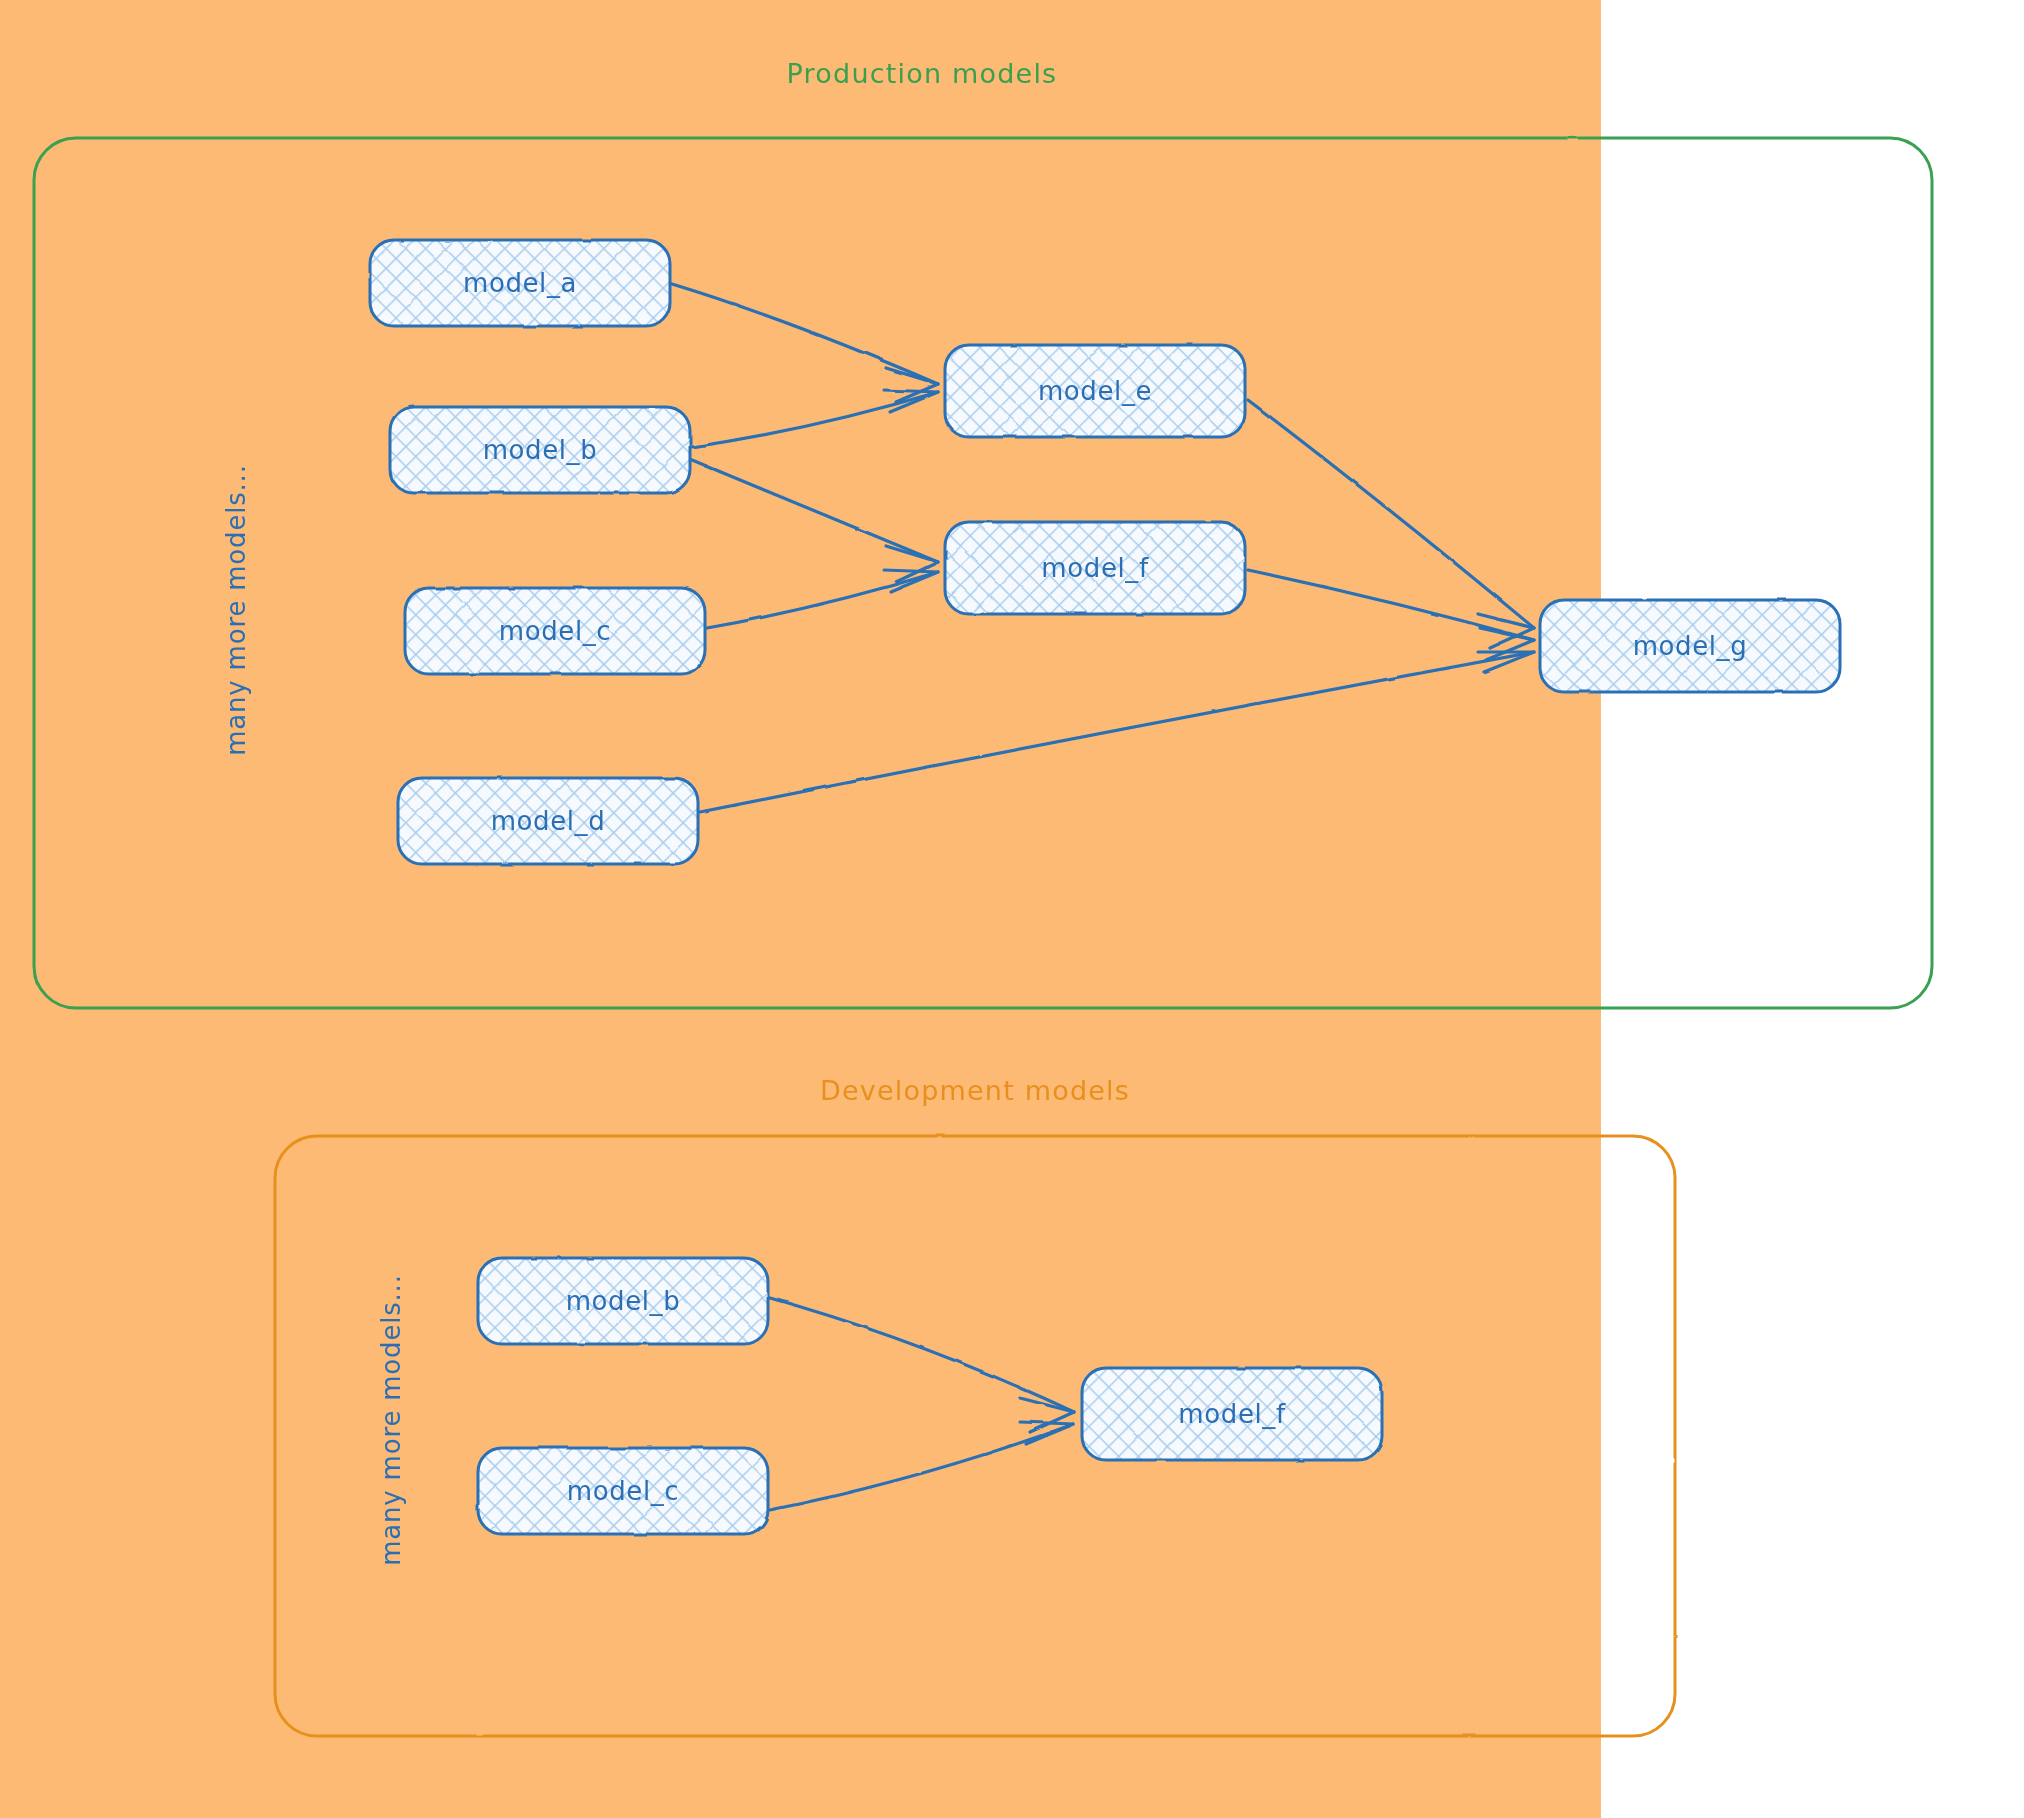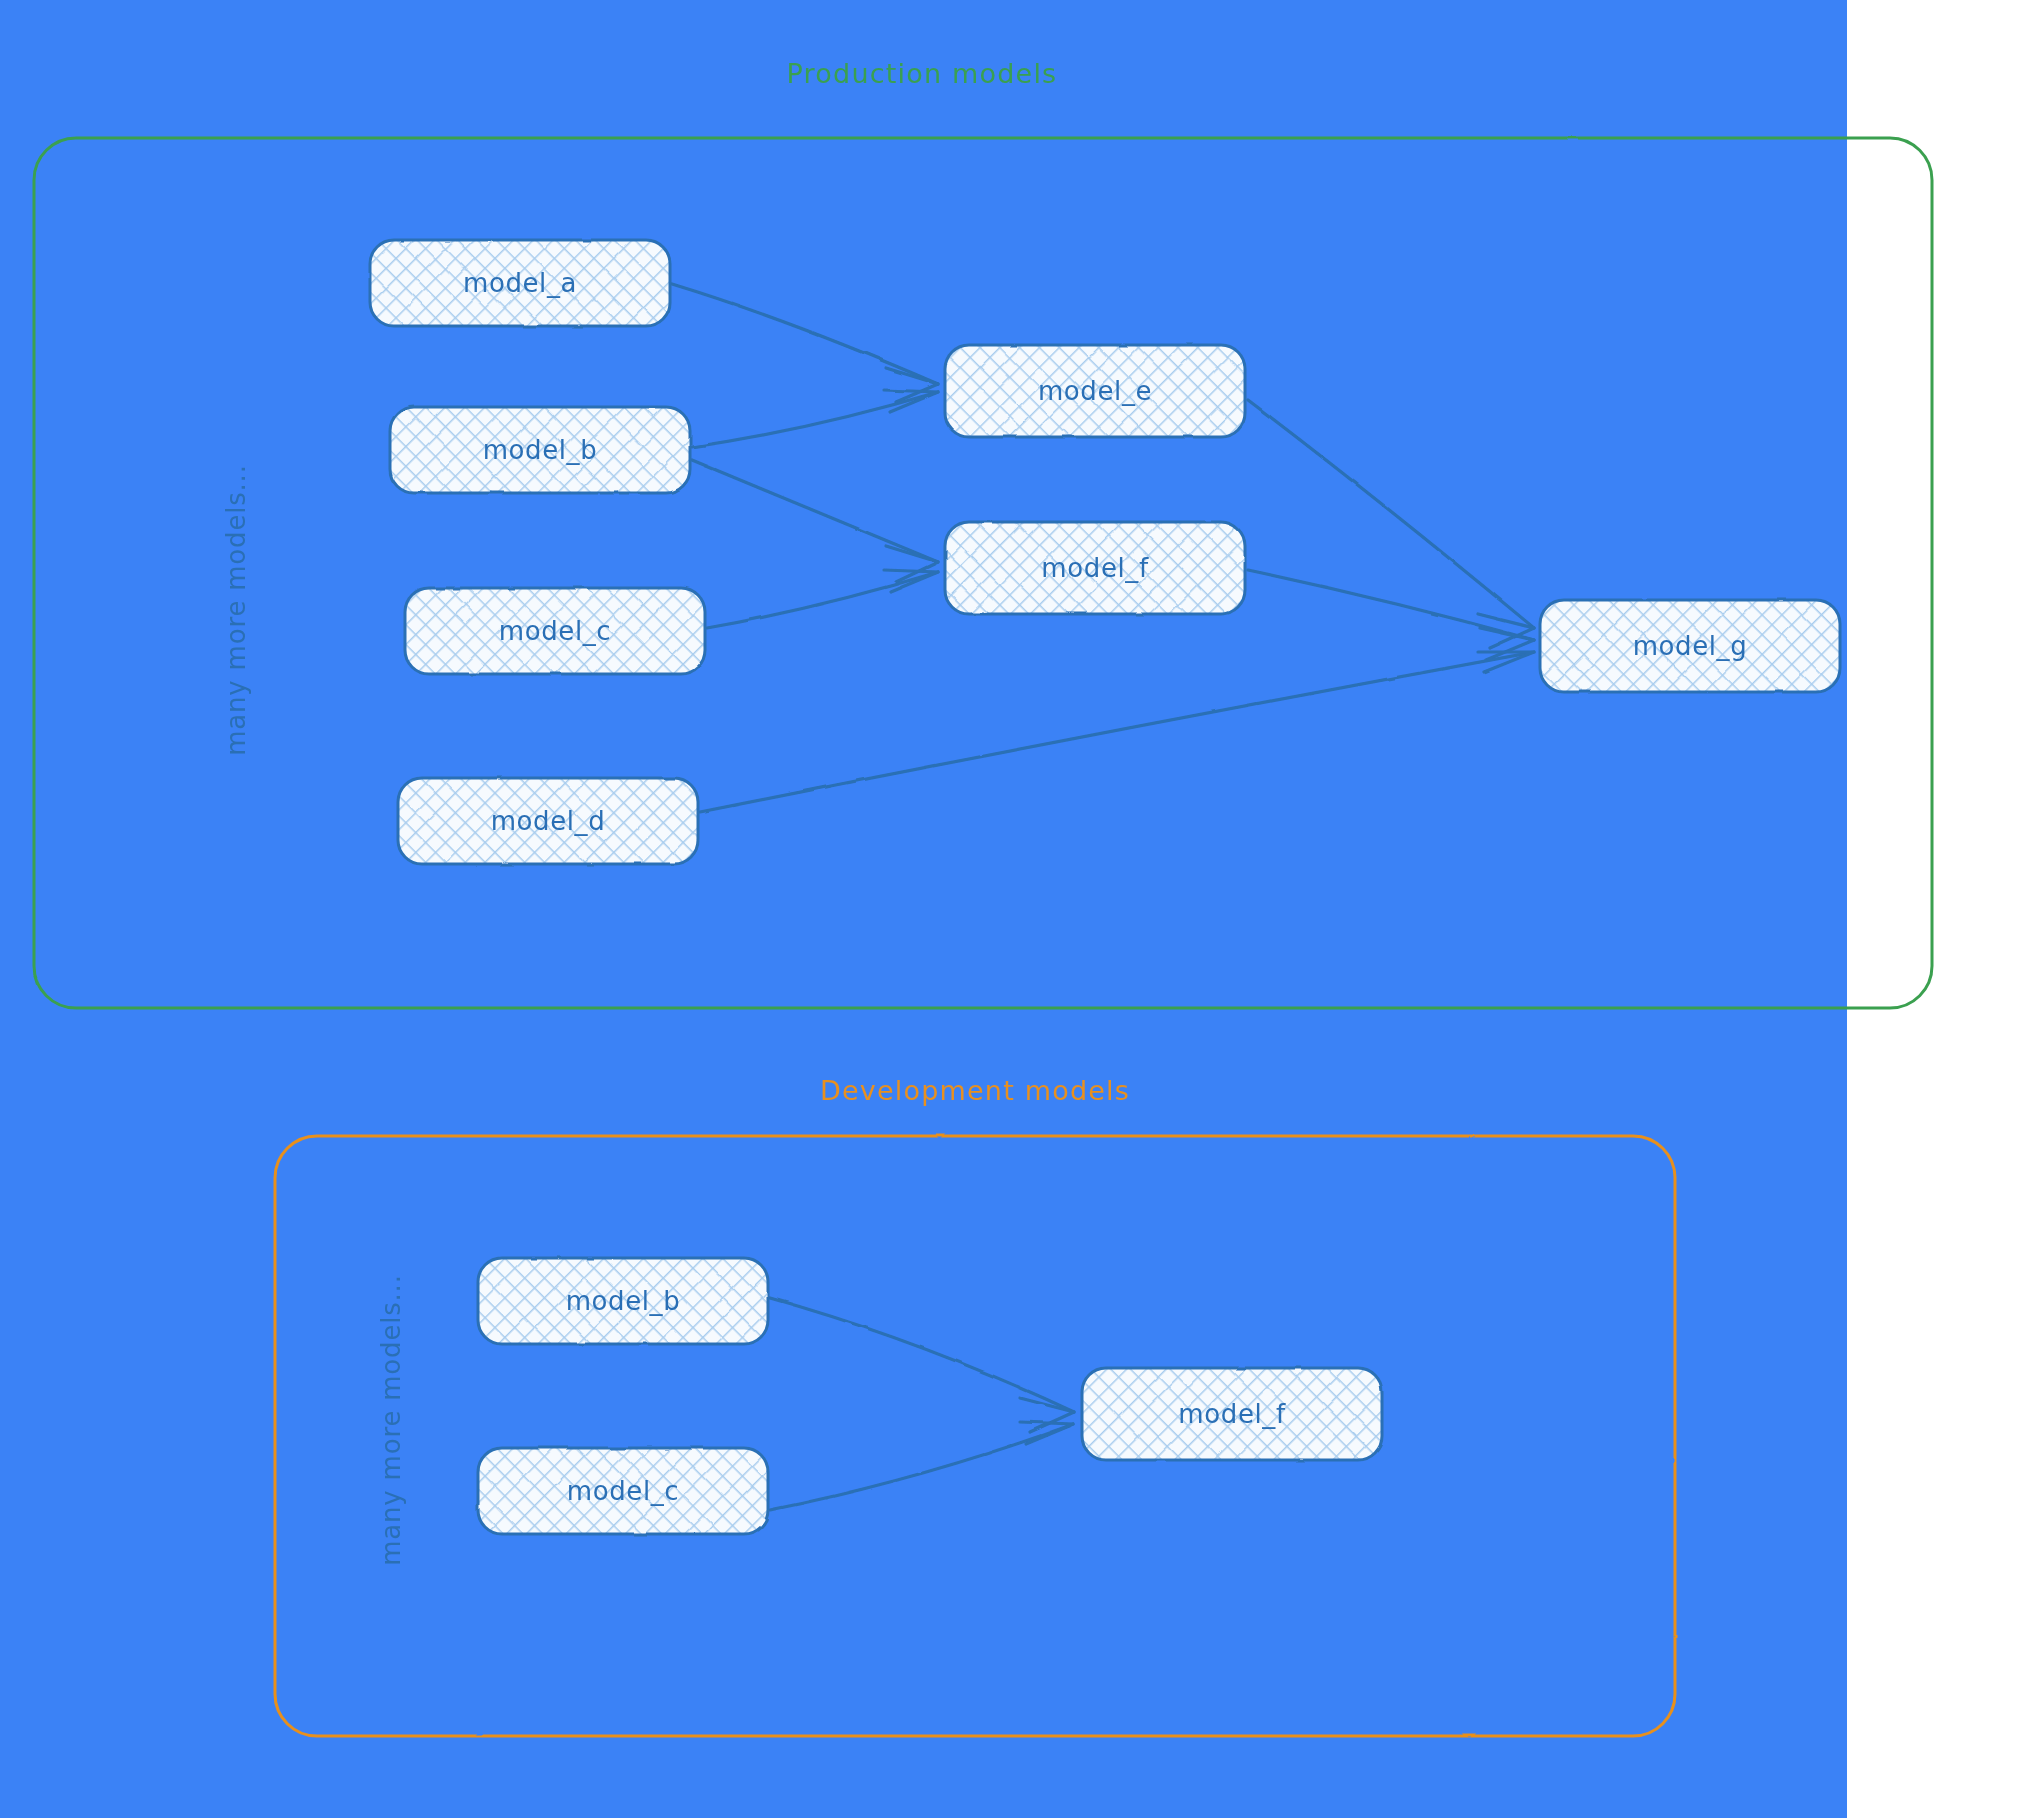--- a/index.html
+++ b/index.html
@@ -8,23 +8,23 @@
     background: #ffffff;
   }
   body {
     width: 2024px;
     height: 1818px;
     font-family: "DejaVu Sans", sans-serif;
     overflow: hidden;
   }
   #canvas {
     position: relative;
-    width: 1847px;
+    width: 1601px;
     height: 1818px;
-    background: #3b82f6;
+    background: #fdba74;
   }
   svg.diagram {
     position: absolute;
     left: 0;
     top: 0;
     width: 2024px;
     height: 1818px;
   }
   .group-title {
     font-family: "DejaVu Sans", sans-serif;

